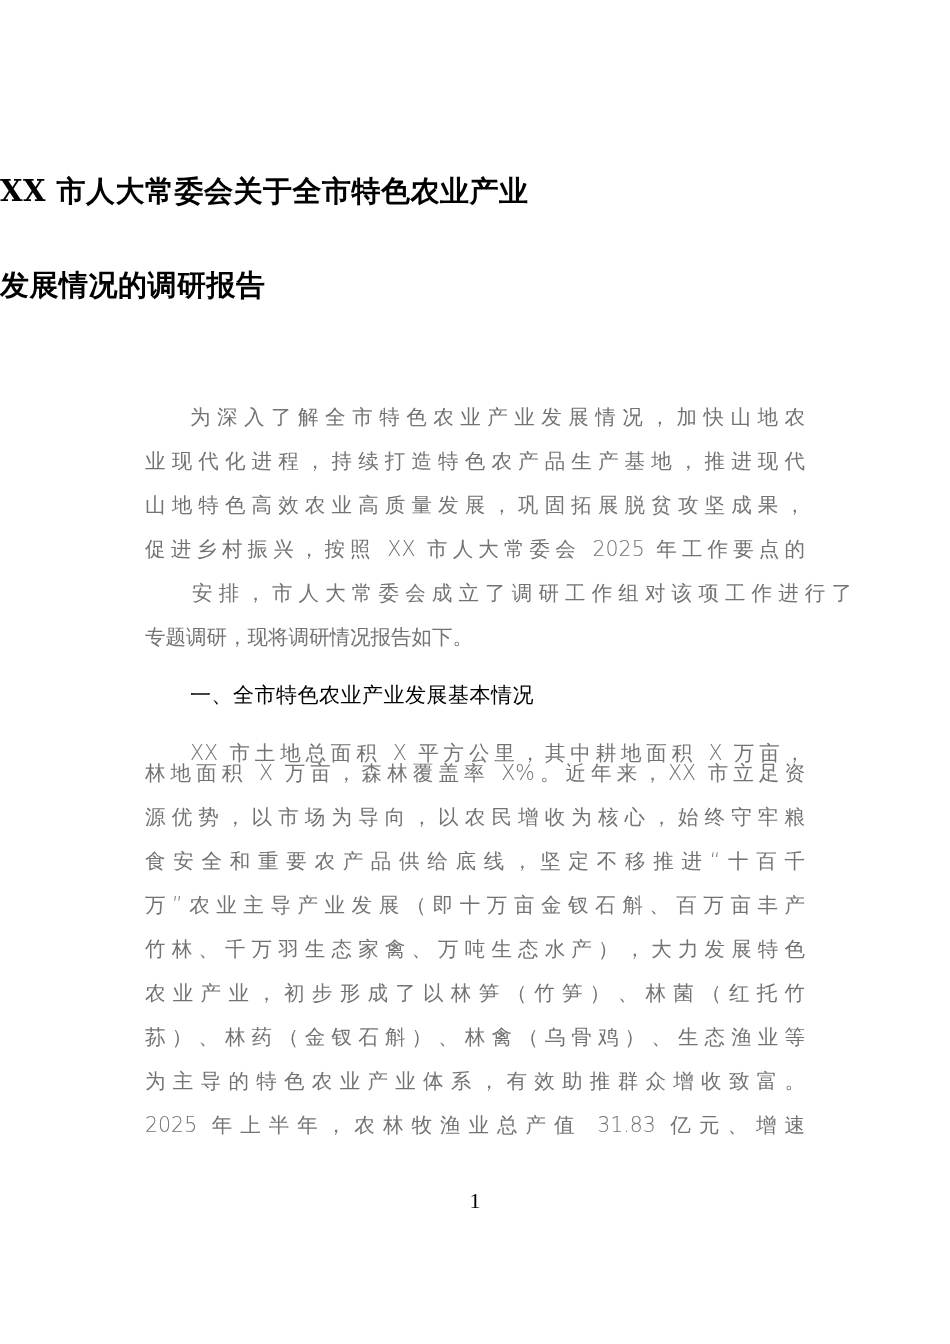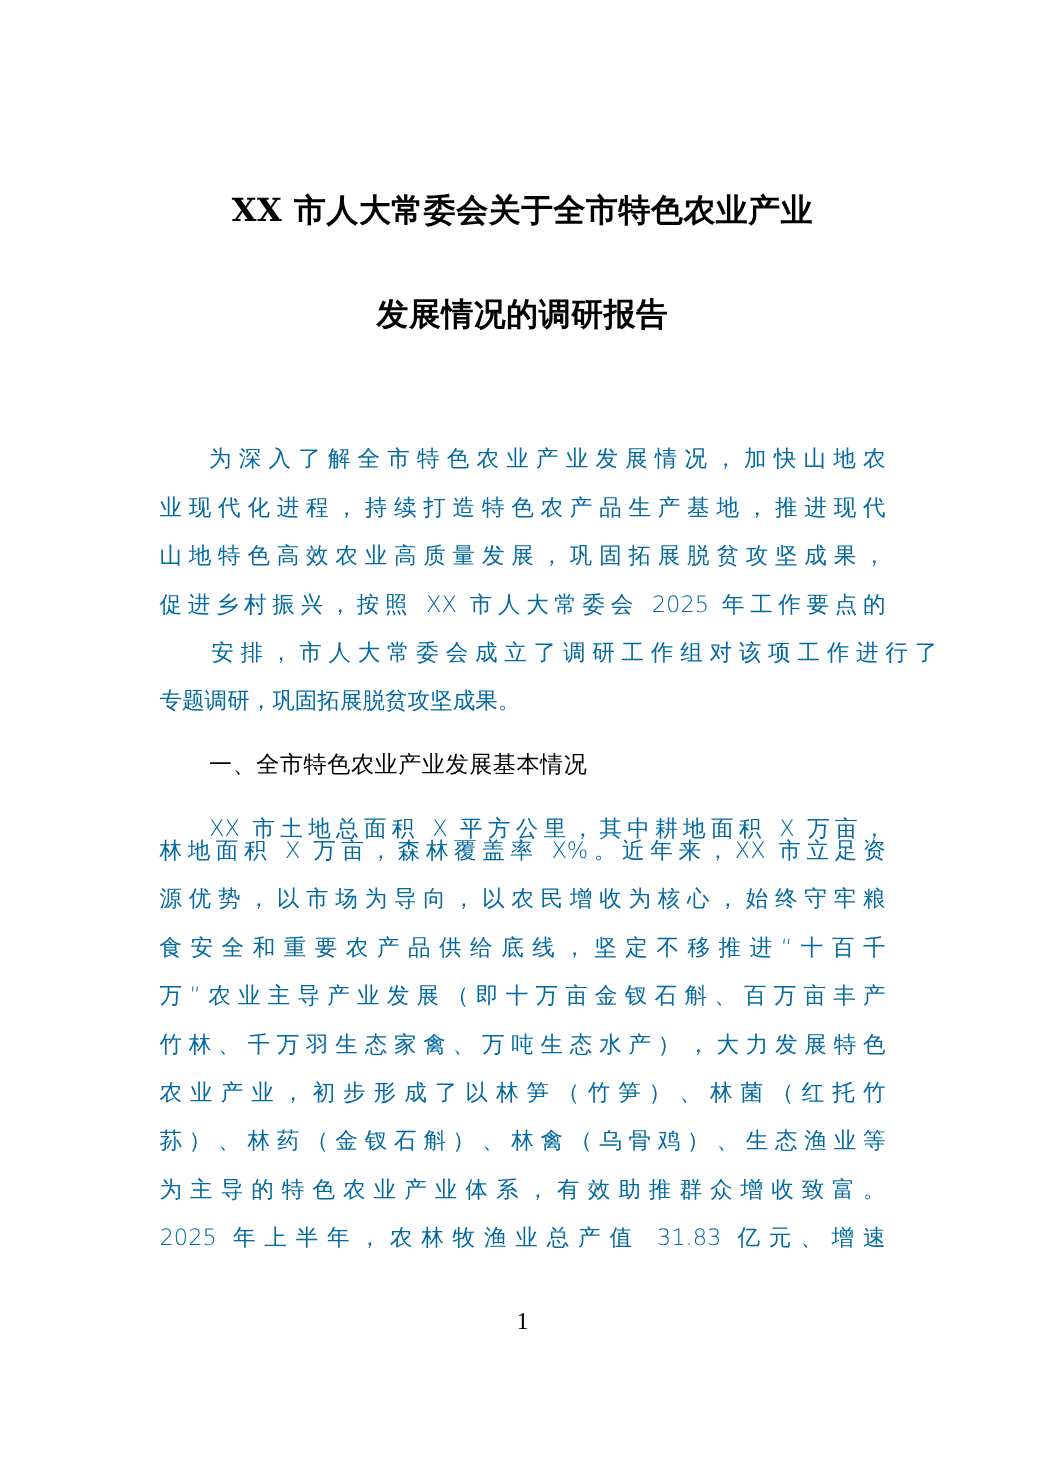--- a/index.html
+++ b/index.html
@@ -18,41 +18,40 @@
     .page {
       position: absolute;
       left: 0; top: 0;
       width: 950px; height: 1344px;
       background: #ffffff;
     }
     .title-line {
       position: absolute;
       left: 0;
       width: 950px;
-      text-align: center;
       font-size: 29px;
       font-weight: bold;
       letter-spacing: 0.5px;
       white-space: nowrap;
     }
     .title-line.l1 { top: 172px; }
     .title-line.l2 { top: 266px; }
     .body-line {
       position: absolute;
       left: 145px;
       width: 660px;
       font-size: 20.5px;
       line-height: 30px;
       height: 30px;
       white-space: nowrap;
       text-align: justify;
       text-align-last: justify;
       font-family: "DejaVu Sans", "Liberation Sans", sans-serif;
       font-weight: 300;
-      color: #0369a1;
+      color: #737373;
     }
     .body-line.indent {
       left: 190px;
       width: 615px;
     }
     .body-line.last {
       text-align-last: left;
     }
     .heading-line {
       position: absolute;
@@ -80,21 +79,21 @@
 <div class="page">
 
   <div class="title-line l1">XX 市人大常委会关于全市特色农业产业</div>
   <div class="title-line l2">发展情况的调研报告</div>
 
   <div class="body-line indent" style="top:402px;">为深入了解全市特色农业产业发展情况，加快山地农</div>
   <div class="body-line" style="top:446px;">业现代化进程，持续打造特色农产品生产基地，推进现代</div>
   <div class="body-line" style="top:490px;">山地特色高效农业高质量发展，巩固拓展脱贫攻坚成果，</div>
   <div class="body-line" style="top:534px;">促进乡村振兴，按照 XX 市人大常委会 2025 年工作要点的</div>
   <div class="body-line" style="top:578px;margin-left:47px;">安排，市人大常委会成立了调研工作组对该项工作进行了</div>
-  <div class="body-line last" style="top:622px;">专题调研，巩固拓展脱贫攻坚成果。</div>
+  <div class="body-line last" style="top:622px;">专题调研，现将调研情况报告如下。</div>
 
   <div class="heading-line" style="top:680px;text-align:center;">一、全市特色农业产业发展基本情况</div>
 
   <div class="body-line indent" style="top:714px;margin-top:24px;">XX 市土地总面积 X 平方公里，其中耕地面积 X 万亩，</div>
   <div class="body-line" style="top:758px;">林地面积 X 万亩，森林覆盖率 X%。近年来，XX 市立足资</div>
   <div class="body-line" style="top:802px;">源优势，以市场为导向，以农民增收为核心，始终守牢粮</div>
   <div class="body-line" style="top:890px;">万”农业主导产业发展（即十万亩金钗石斛、百万亩丰产</div>
   <div class="body-line" style="top:846px;">食安全和重要农产品供给底线，坚定不移推进“十百千</div>
   <div class="body-line" style="top:934px;">竹林、千万羽生态家禽、万吨生态水产），大力发展特色</div>
   <div class="body-line" style="top:978px;">农业产业，初步形成了以林笋（竹笋）、林菌（红托竹</div>

